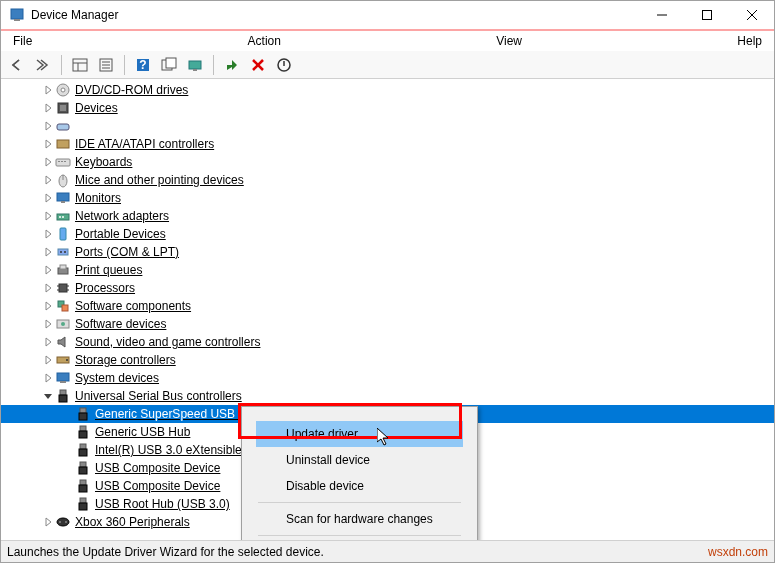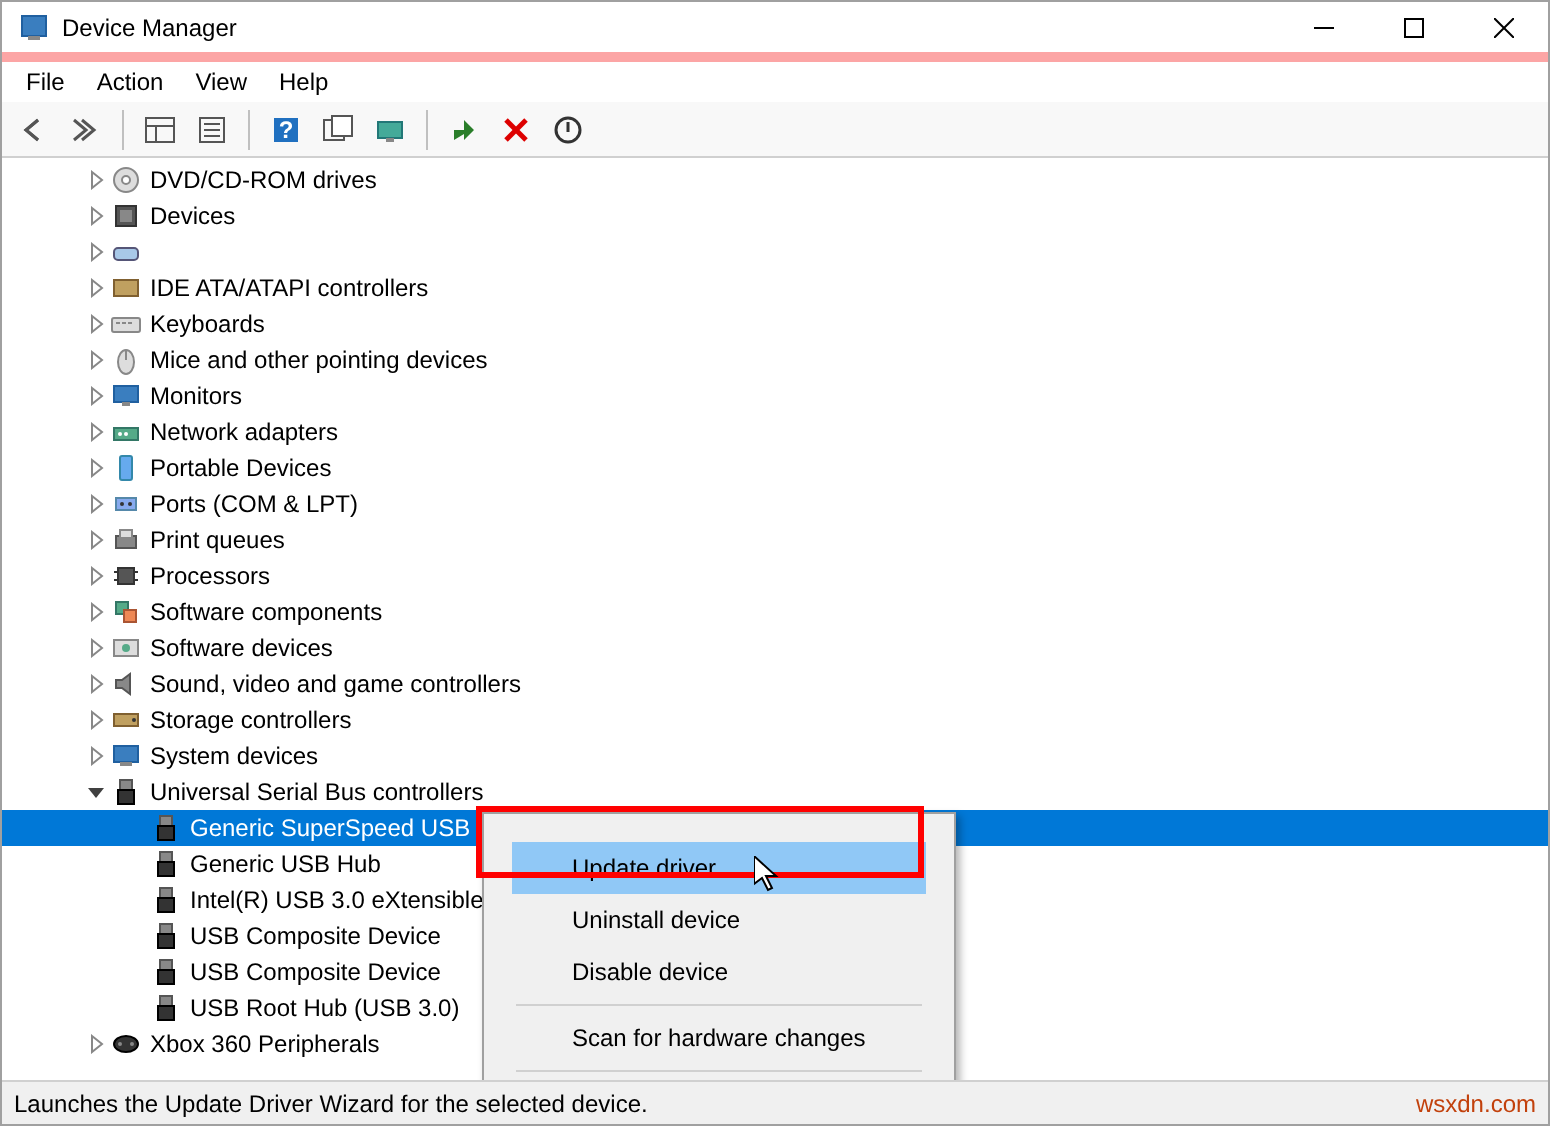--- a/index.html
+++ b/index.html
@@ -1,33 +1,33 @@
 <!DOCTYPE html>
 <html><head>
   <meta charset="utf-8">
   <style>
     * { margin: 0; padding: 0; box-sizing: border-box; font-family: "Segoe UI", Tahoma, sans-serif; font-size: 12px; }
     body { background: #fff; width: 775px; height: 563px; overflow: hidden; position: relative; border: 1px solid #a0a0a0; }
     
-    .titlebar { height: 30px; display: flex; align-items: center; padding: 0 0 0 8px; background: #fff; border-bottom: 5px solid #fca5a5; }
+    .titlebar { height: 30px; display: flex; align-items: center; padding: 0 0 0 8px; background: #fff; border-bottom: 2px solid #fca5a5; }
     .titlebar .icon { width: 16px; height: 16px; margin-right: 6px; }
     .titlebar .title { flex: 1; font-size: 12px; }
     .winbtns { display: flex; height: 100%; }
     .winbtn { width: 45px; display: flex; align-items: center; justify-content: center; font-size: 14px; font-family: sans-serif; }
     
-    .menubar { height: 20px; display: flex; align-items: center; padding: 0 4px; background: #fff; }
+    .menubar { height: 20px; display: flex; align-items: center; padding: 0 4px; background: #fff; justify-content: space-between; }
     .menuitem { padding: 2px 8px; }
     
     .toolbar { height: 28px; display: flex; align-items: center; padding: 0 4px; border-bottom: 1px solid #d0d0d0; background: #f8f8f8; gap: 2px; }
     .tbbtn { width: 24px; height: 24px; display: flex; align-items: center; justify-content: center; border: 1px solid transparent; }
     .tsep { width: 1px; height: 20px; background: #c0c0c0; margin: 0 4px; }
     
     .content { position: relative; height: calc(100% - 30px - 20px - 28px - 22px); overflow-y: scroll; background: #fff; }
     
-    .tree { padding: 2px 0; }
+    .tree { padding: 2px 0; text-decoration: underline; }
     .node { display: flex; align-items: center; height: 18px; white-space: nowrap; cursor: default; }
     .expander { width: 14px; display: flex; align-items: center; justify-content: center; color: #666; font-size: 10px; }
     .nicon { width: 16px; height: 16px; margin-right: 4px; flex-shrink: 0; display: flex; align-items: center; justify-content: center; }
     .node.selected { background: #0078d7; color: #fff; }
     .node.selected .label { background: #0078d7; color: #fff; }
     .level2 { padding-left: 40px; }
     .level3 { padding-left: 60px; }
     
     .ctxmenu { position: absolute; background: #f0f0f0; border: 1px solid #a0a0a0; box-shadow: 2px 2px 4px rgba(0,0,0,0.3); padding: 14px; min-width: 210px; }
     .ctxmenu .hilite { position: absolute; border: 3px solid red; pointer-events: none; }

